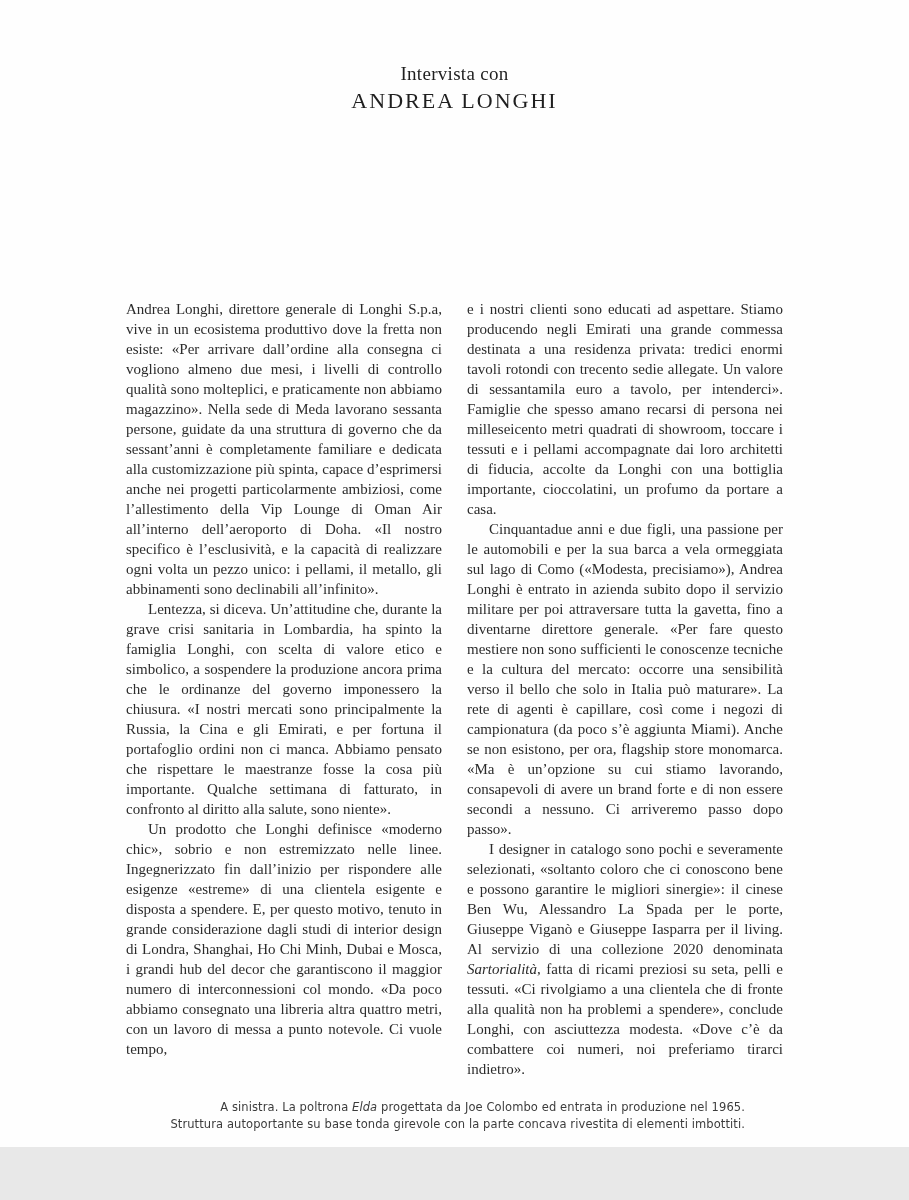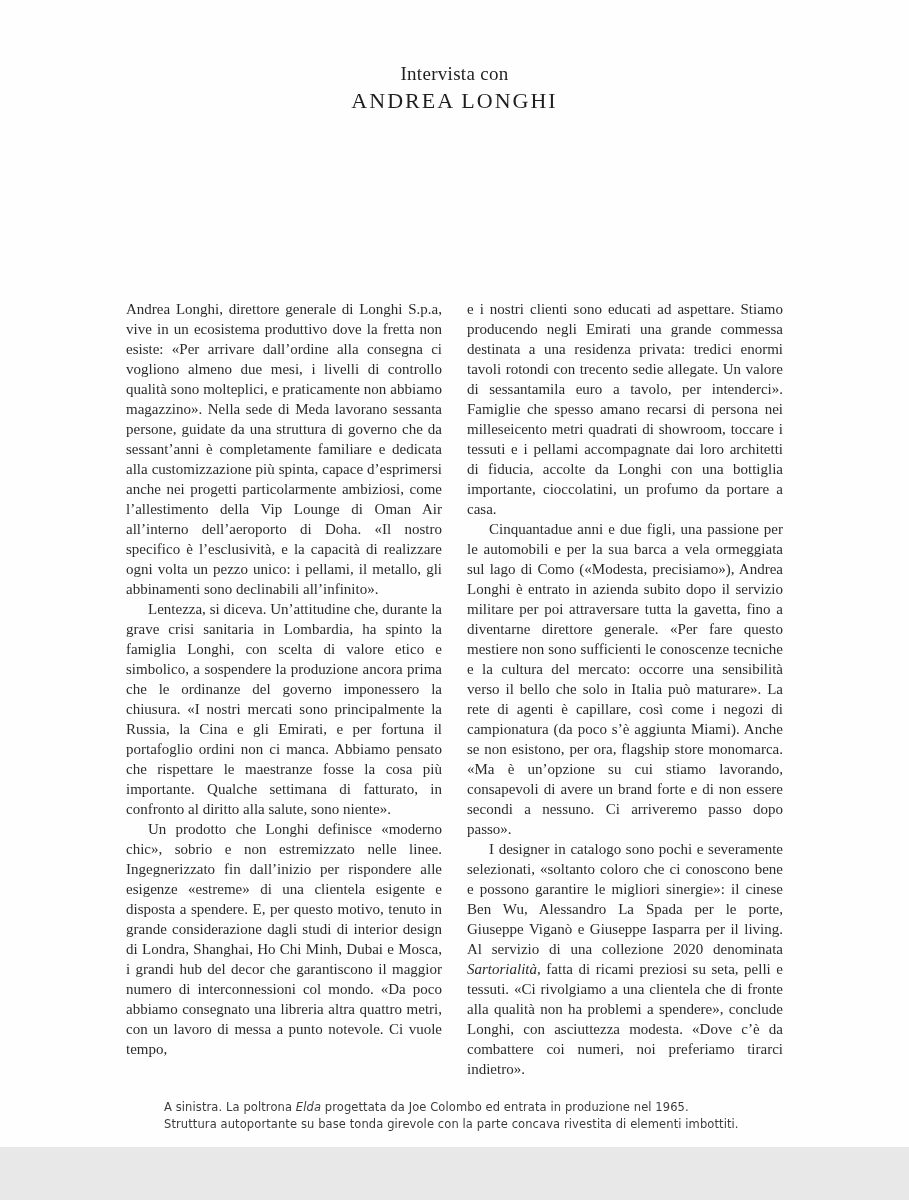--- a/index.html
+++ b/index.html
@@ -61,21 +61,21 @@
   }
   .col p{margin:0;}
   .col p.indent{text-indent:22px;}
   
   .caption{
     position:absolute;
     top:1099px;
     left:164px;
     width:581px;
     margin:0;
-    text-align:left;
+    text-align:right;
     font-family:"DejaVu Sans", sans-serif;
     font-size:11.5px;
     line-height:17px;
     color:var(--caption-text);
     letter-spacing:0.1px;
   }
   .folio{
     position:absolute;
     top:1161px;
     left:0; right:0;

